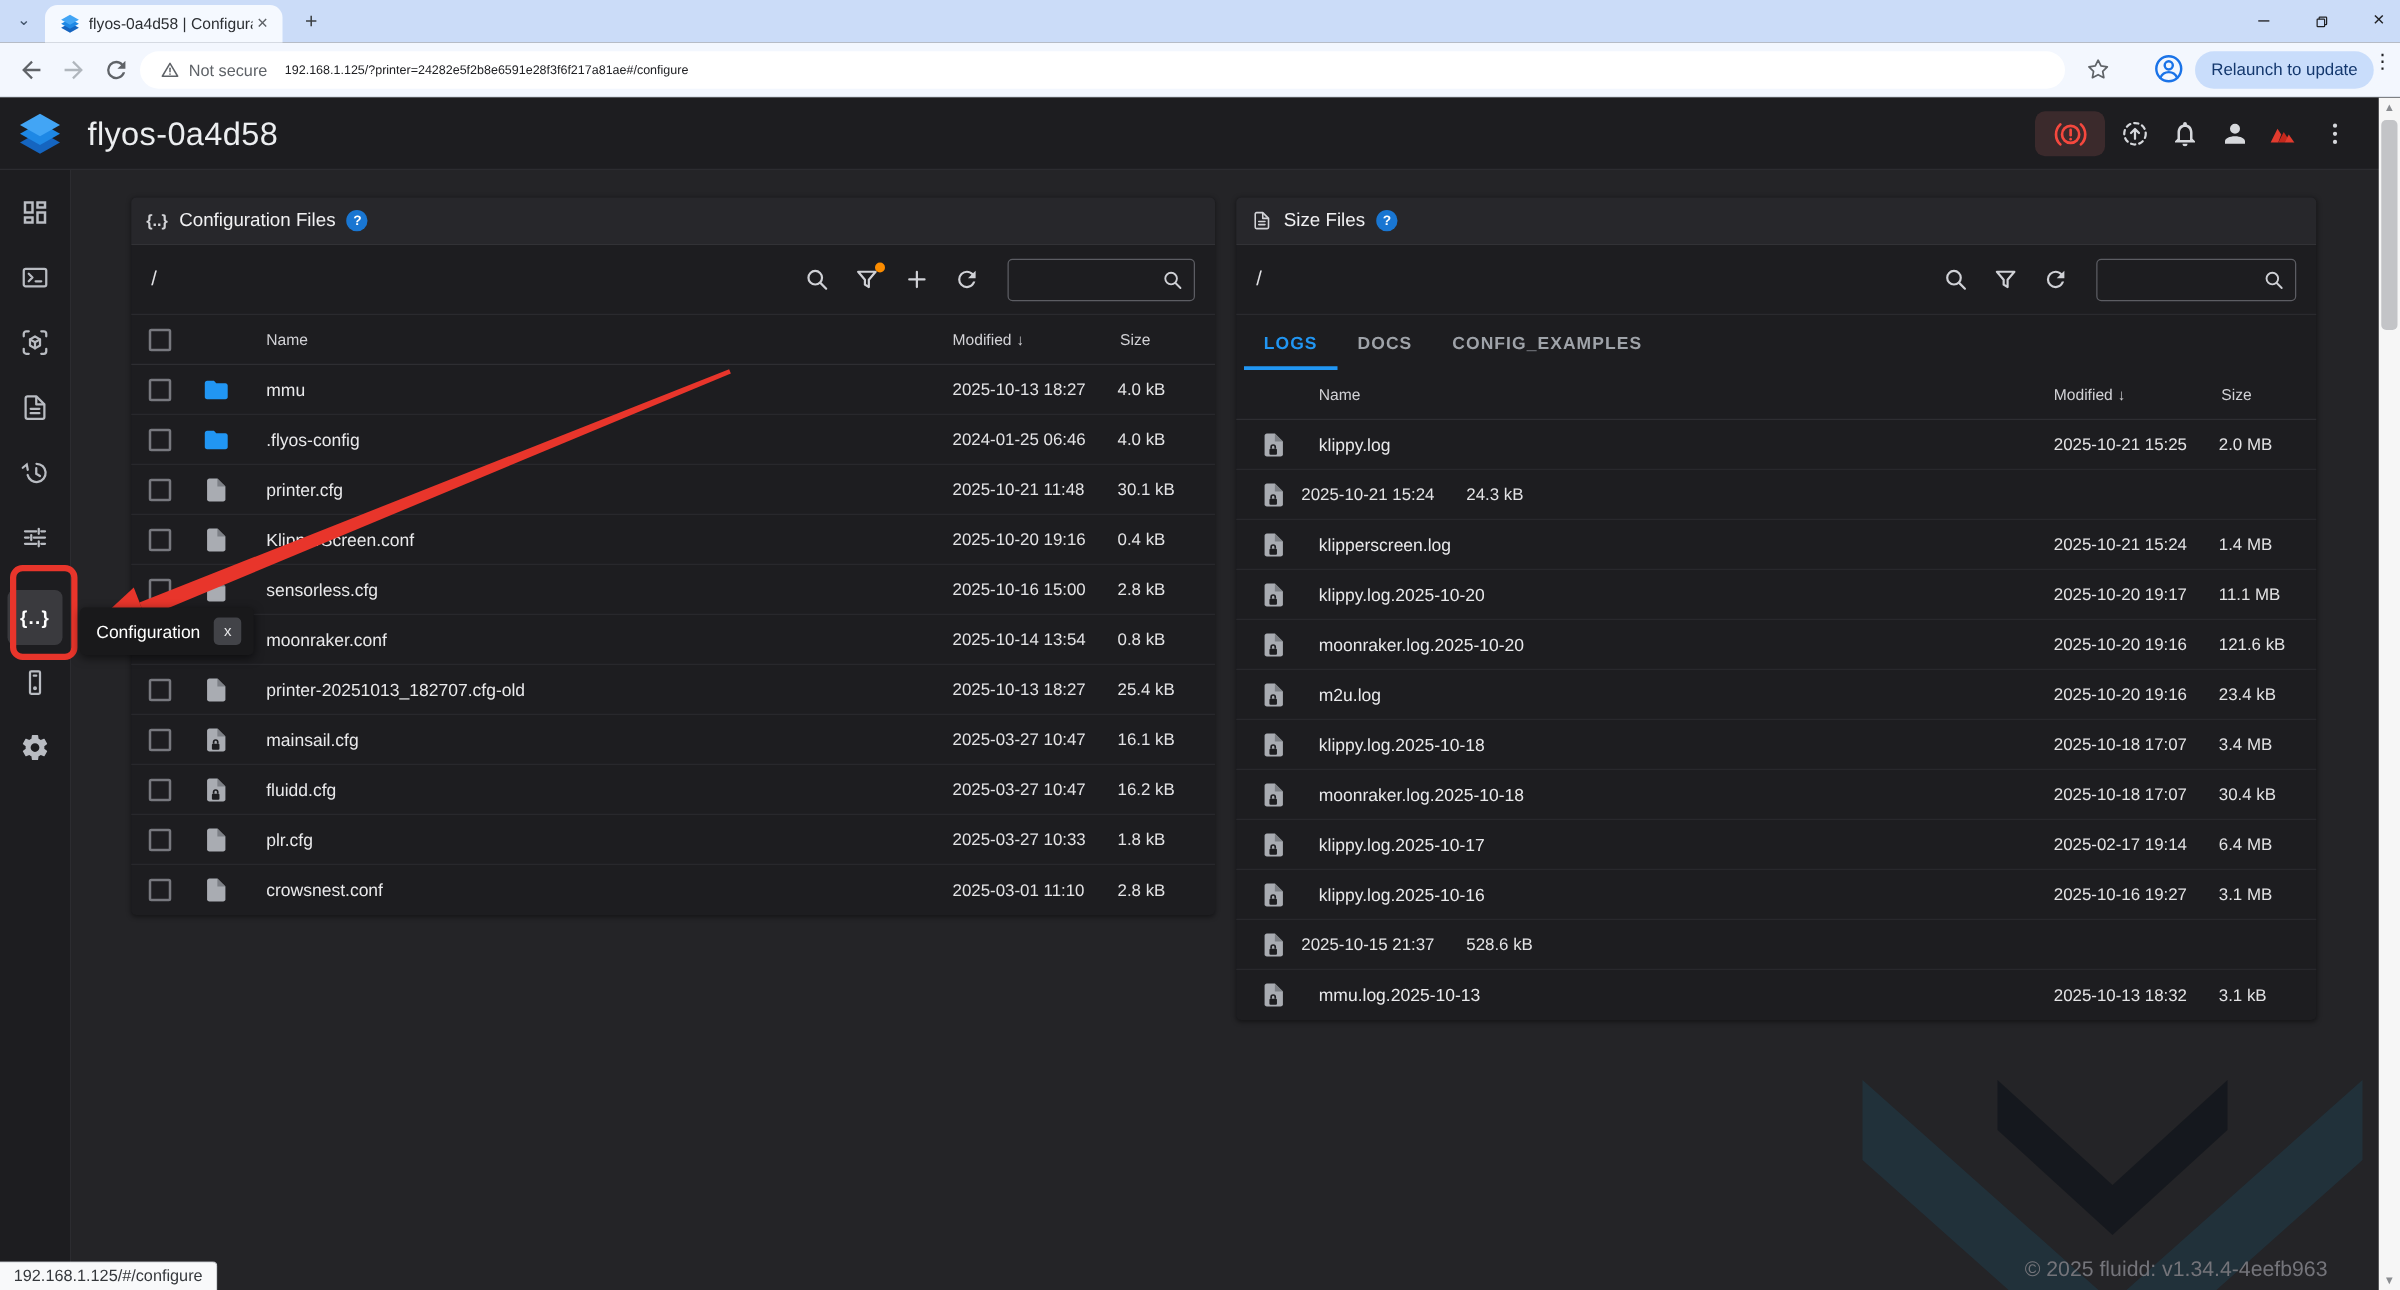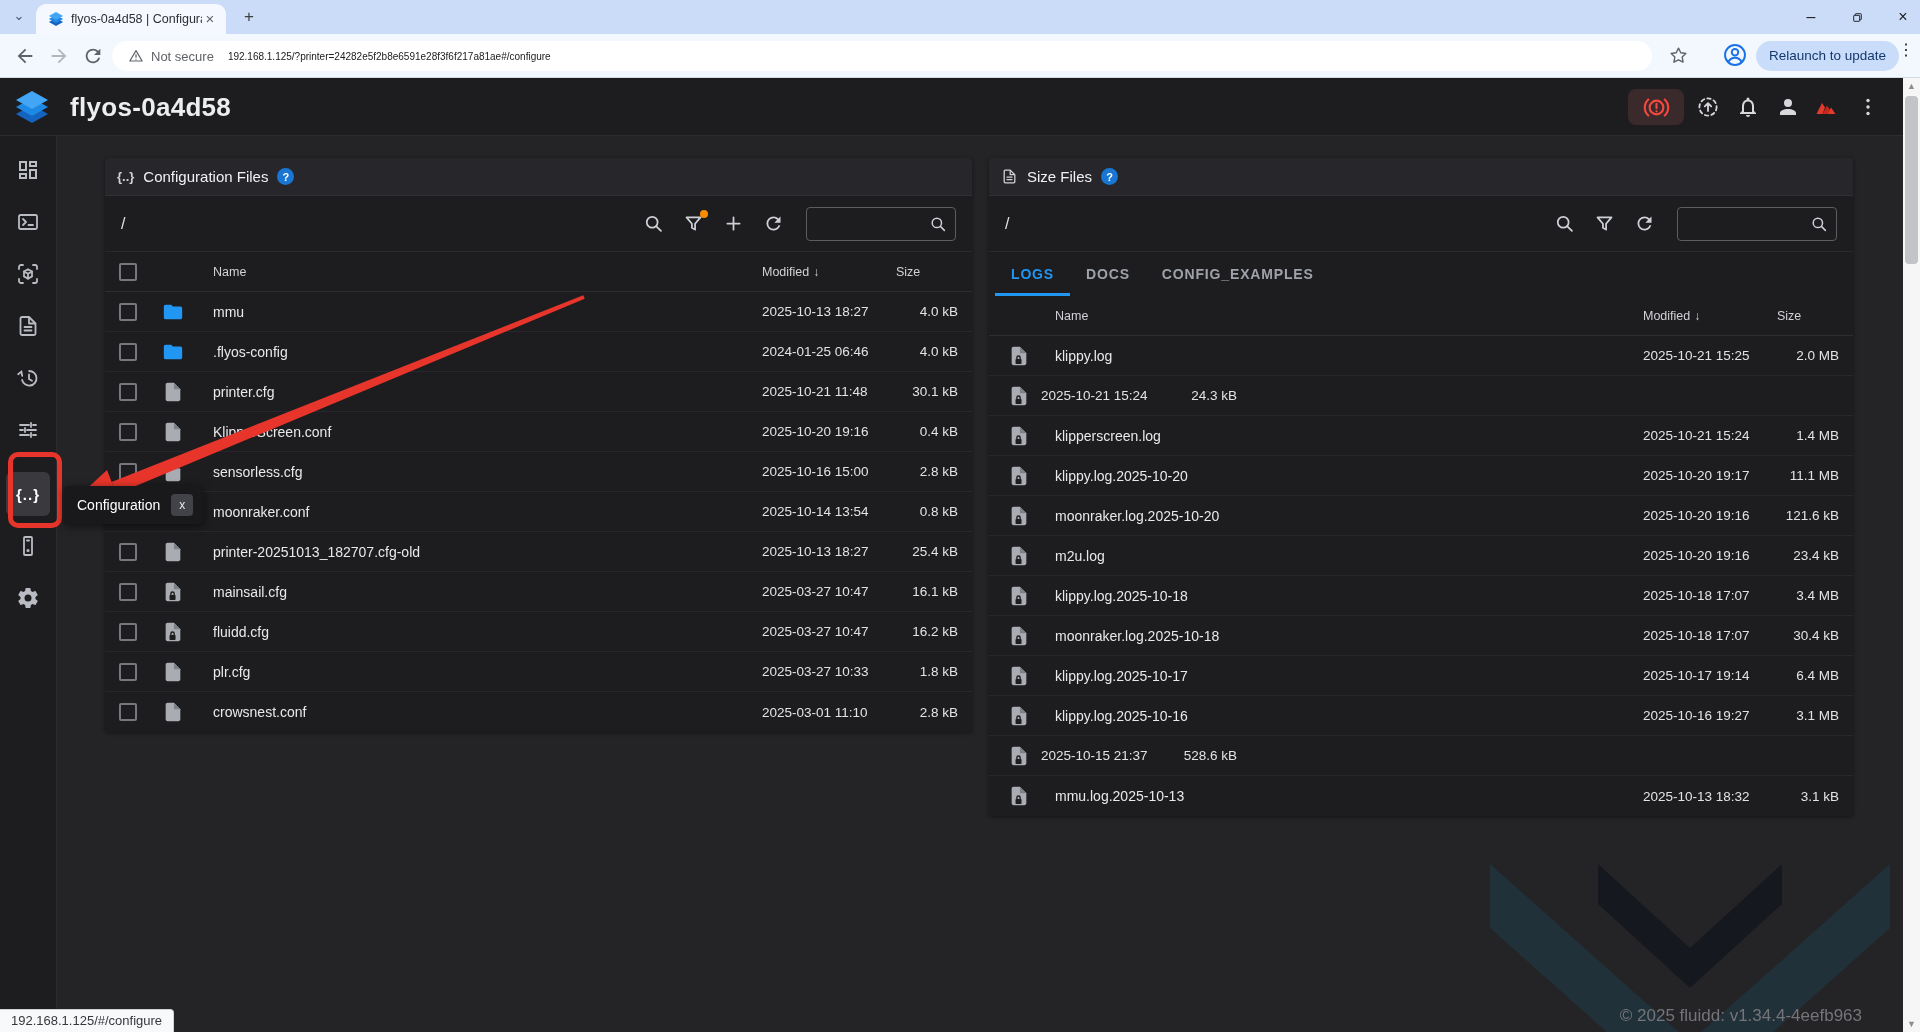--- a/index.html
+++ b/index.html
@@ -36,21 +36,21 @@
   #avatar-ic svg { width:26px; height:26px; }
   #relaunch-btn { position:absolute; left:1756px; top:7px; height:30px; padding:0 13px; background:#c9ddfb;
                   border-radius:15px; font-size:13.5px; color:#14386e; line-height:30px; white-space:nowrap; }
   #browser-menu { position:absolute; left:1897px; top:10px; width:18px; height:22px; color:#202124; font-size:16px; letter-spacing:0; text-align:center; line-height:11px; }
 
   
   #page { position:absolute; top:78px; left:0; right:0; bottom:0; background:#242427; overflow:hidden; }
 
   #appbar { position:absolute; top:0; left:0; width:100%; height:58px; background:#1d1d20; border-bottom:1px solid #2c2c30; z-index:5; }
   #app-logo { position:absolute; left:14px; top:11px; width:36px; height:36px; }
-  #app-title { position:absolute; left:70px; top:0; height:58px; line-height:58px; font-size:26px; color:#eceef0; letter-spacing:.3px; font-weight:700; }
+  #app-title { position:absolute; left:70px; top:0; height:58px; line-height:58px; font-size:26px; color:#eceef0; letter-spacing:.3px; font-weight:400; }
   .appbar-ic { position:absolute; top:17px; width:24px; height:24px; color:#d6d8dc; }
   .appbar-ic svg { width:24px; height:24px; }
   #estop-btn { position:absolute; left:1628px; top:11px; width:56px; height:36px; background:#3b2a2c; border-radius:8px;
                display:flex; align-items:center; justify-content:center; }
   #estop-btn svg { width:27px; height:27px; }
   #updates-ic { left:1696px; } #bell-ic { left:1736px; } #account-ic { left:1776px; }
   #brand-ic { left:1814px; } #kebab-ic { left:1856px; }
 
   #sidebar { position:absolute; top:58px; left:0; width:57px; bottom:0; background:#1d1d20; border-right:1px solid #2c2c30; z-index:5; }
   #sidebar { display:flex; flex-direction:column; align-items:center; padding-top:8px; }
@@ -94,21 +94,21 @@
   .row { height:40px; display:flex; align-items:center; border-bottom:1px solid #28282c; font-size:14px; color:#e9e9eb; padding-right:14px; }
   .tbody .row:last-child { border-bottom:none; }
   .col-check { width:46px; display:flex; justify-content:center; }
   .cb { width:18px; height:18px; border:2px solid #77787e; border-radius:2px; }
   .col-icon { width:44px; display:flex; justify-content:center; }
   .col-icon svg { width:22px; height:22px; display:block; }
   .col-name { flex:1; padding-left:18px; white-space:nowrap; overflow:hidden; }
   #other-panel .col-name { padding-left:14px; }
   #other-panel .thead, #other-panel .row { padding-left:8px; }
   .col-mod { width:132px; font-size:13.5px; color:#e3e3e5; }
-  .col-size { width:64px; font-size:13.5px; color:#e3e3e5; text-align:right; white-space:nowrap; }
+  .col-size { width:64px; font-size:13.5px; color:#e3e3e5; text-align:left; white-space:nowrap; }
   .thead .col-name, .thead .col-mod, .thead .col-size { font-size:12.5px; color:#d2d2d6; }
   .thead .col-size { text-align:left; padding-left:2px; }
   .sort-arrow { font-size:12px; margin-left:4px; color:#cfcfd3; }
 
   
   #watermark { position:absolute; left:1450px; top:772px; width:470px; height:182px; z-index:1; }
   #footer { position:absolute; right:58px; bottom:6px; font-size:17px; color:#74747a; z-index:2; }
 
   
   #anno-box { position:absolute; left:8px; top:374px; width:54px; height:76px; border:5px solid var(--annotation_red,#e8352b); border-radius:10px; z-index:40; }
@@ -702,21 +702,21 @@
         <div class="row">
           <span class="col-icon">
             <svg viewBox="0 0 24 24">
               <path fill="#a9acb2" d="M13,2H6C4.9,2 4,2.9 4,4V20C4,21.1 4.9,22 6,22H18C19.1,22 20,21.1 20,20V9L13,2Z"></path>
               <path fill="#7d8086" d="M13,2V9H20Z"></path>
               <rect x="8.2" y="15.2" width="6.6" height="5.4" rx="1" fill="#1d1d20"></rect>
               <path d="M9.7,15.2v-1.4a1.8,1.8 0 0 1 3.6,0v1.4" fill="none" stroke="#1d1d20" stroke-width="1.5"></path>
             </svg>
           </span>
           <span class="col-name">klippy.log.2025-10-17</span>
-          <span class="col-mod">2025-10-17 19:14</span>
+          <span class="col-mod">2025-02-17 19:14</span>
           <span class="col-size">6.4 MB</span>
         </div>
         <div class="row">
           <span class="col-icon">
             <svg viewBox="0 0 24 24">
               <path fill="#a9acb2" d="M13,2H6C4.9,2 4,2.9 4,4V20C4,21.1 4.9,22 6,22H18C19.1,22 20,21.1 20,20V9L13,2Z"></path>
               <path fill="#7d8086" d="M13,2V9H20Z"></path>
               <rect x="8.2" y="15.2" width="6.6" height="5.4" rx="1" fill="#1d1d20"></rect>
               <path d="M9.7,15.2v-1.4a1.8,1.8 0 0 1 3.6,0v1.4" fill="none" stroke="#1d1d20" stroke-width="1.5"></path>
             </svg>

